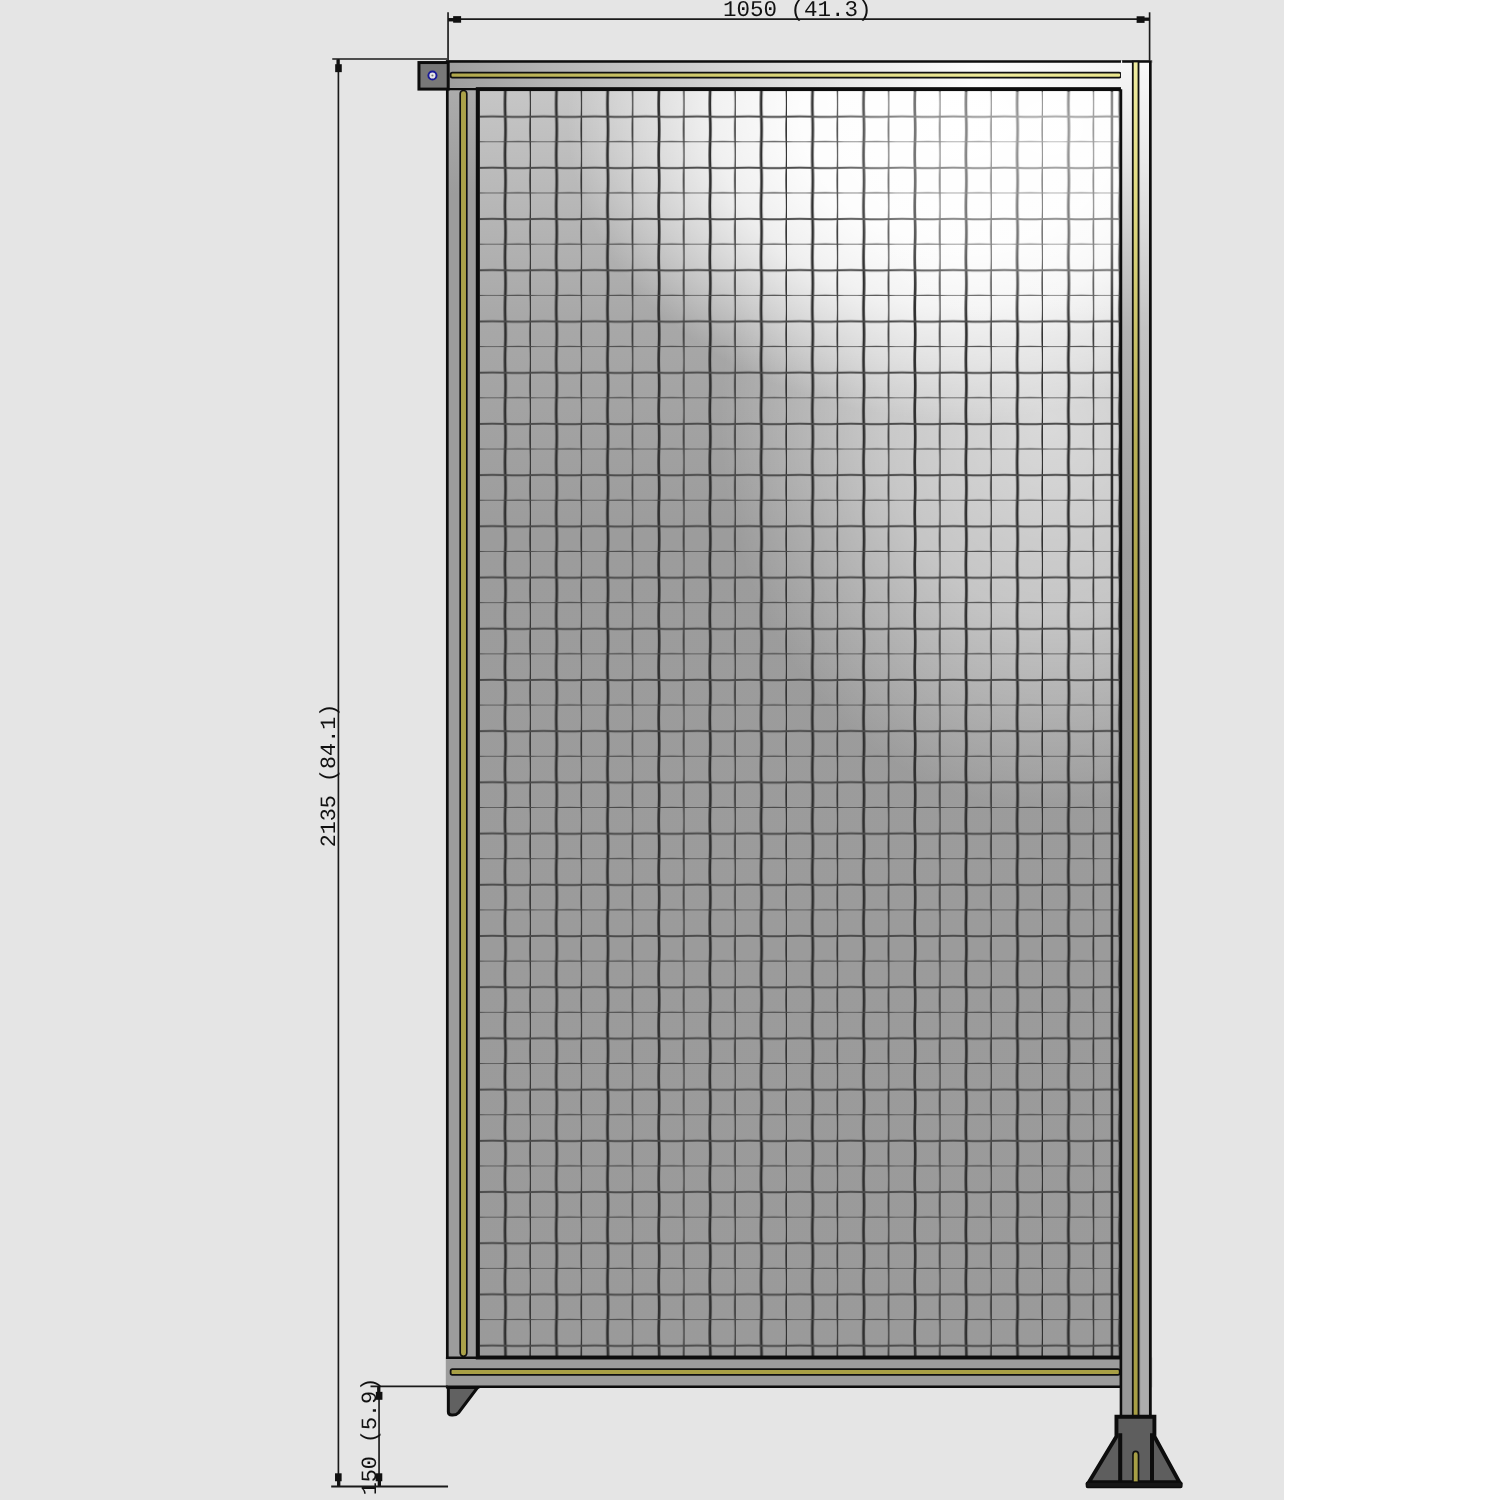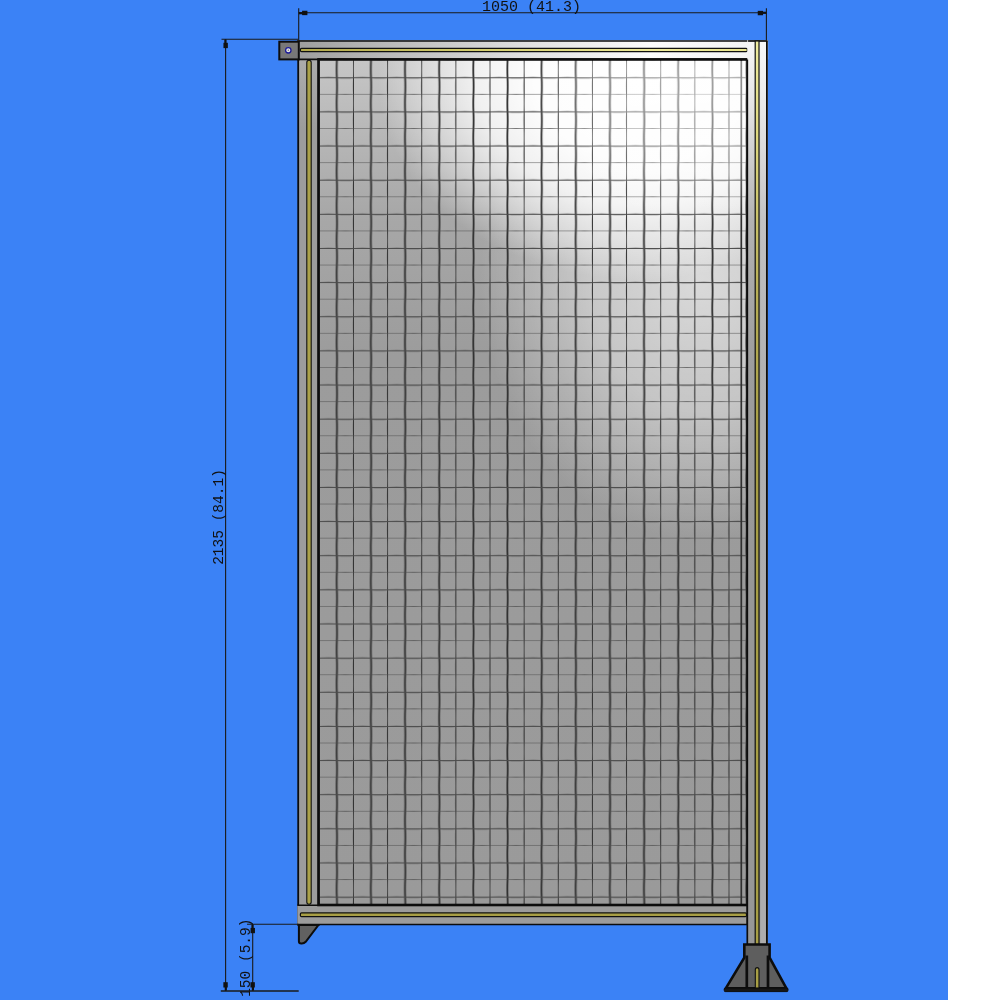--- a/index.html
+++ b/index.html
@@ -1,16 +1,16 @@
 <!DOCTYPE html>
 <html><head>
 <meta charset="utf-8">
 <style>
   html,body{margin:0;padding:0;background:#ffffff;}
-  #canvas{position:relative;width:948px;height:1000px;background:#3b82f6;overflow:hidden;}
+  #canvas{position:relative;width:856px;height:1000px;background:#e5e5e5;overflow:hidden;}
   svg{position:absolute;left:0;top:0;}
   text{font-family:"Liberation Mono", monospace;fill:#111111;}
 </style>
 </head>
 <body>
 <div id="canvas">
 <svg width="1000" height="1000" viewBox="0 0 1000 1000">
 <defs>
   <linearGradient id="gradTopRail" gradientUnits="userSpaceOnUse" x1="298" y1="0" x2="768" y2="0">
     <stop offset="0" stop-color="#9e9e9e"></stop>

